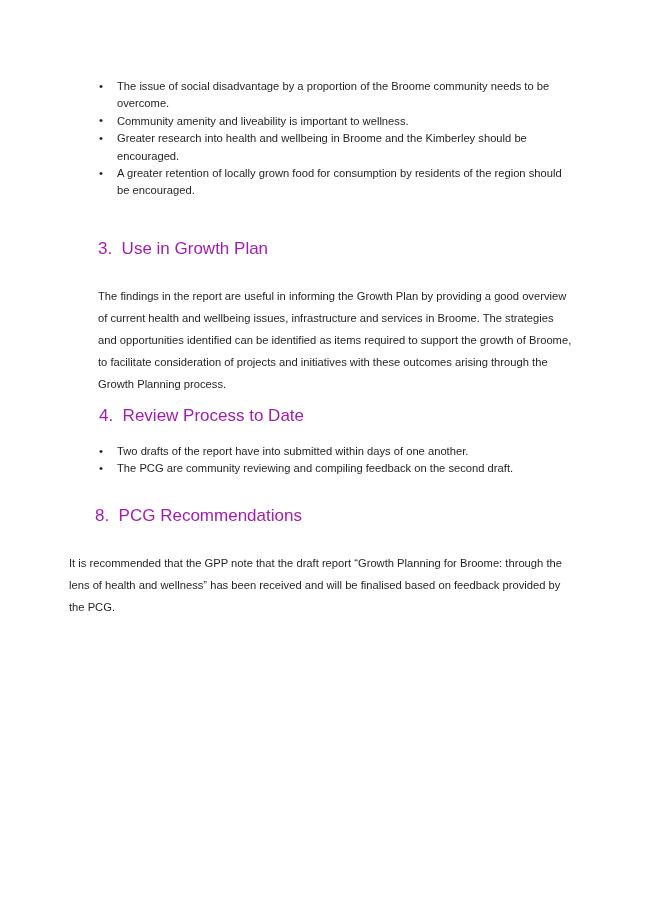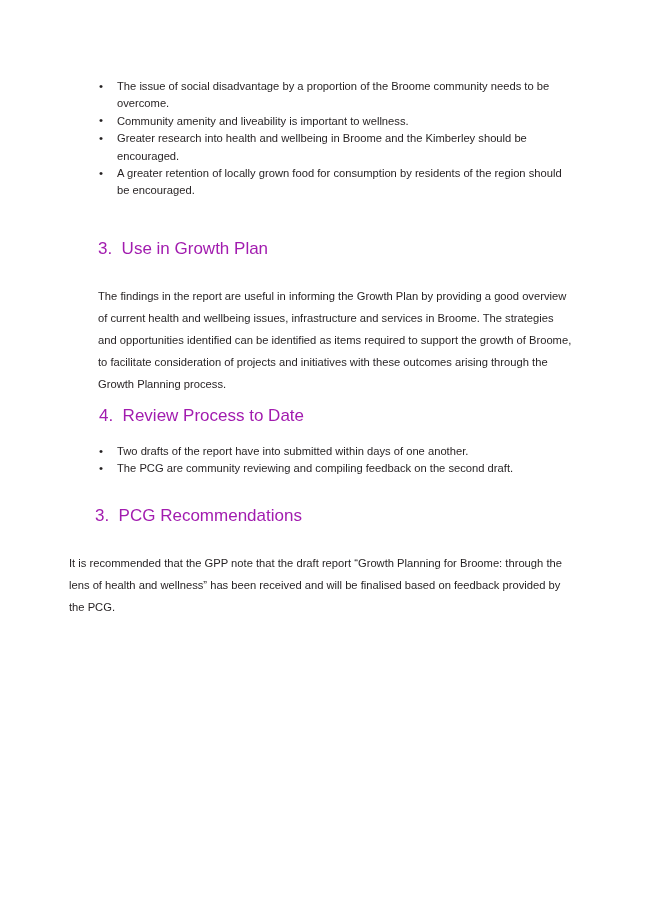--- a/index.html
+++ b/index.html
@@ -87,17 +87,17 @@
 
   <p class="body-para block" id="para-3">The findings in the report are useful in informing the Growth Plan by providing a good overview of current health and wellbeing issues, infrastructure and services in Broome.  The strategies and opportunities identified can be identified as items required to support the growth of Broome, to facilitate consideration of projects and initiatives with these outcomes arising through the Growth Planning process.</p>
 
   <h2 class="section-heading block" id="heading-4">4.  Review Process to Date</h2>
 
   <ul class="bullet-list block" id="list-review">
     <li class="bullet-item">Two drafts of the report have into submitted within days of one another.</li>
     <li class="bullet-item">The PCG are community reviewing and compiling feedback on the second draft.</li>
   </ul>
 
-  <h2 class="section-heading block" id="heading-5">3.  PCG Recommendations</h2>
+  <h2 class="section-heading block" id="heading-5">8.  PCG Recommendations</h2>
 
   <p class="body-para block" id="para-5">It is recommended that the GPP note that the draft report “Growth Planning for Broome: through the lens of health and wellness” has been received and will be finalised based on feedback provided by the PCG.</p>
 
 </div>
 
 </body></html>

